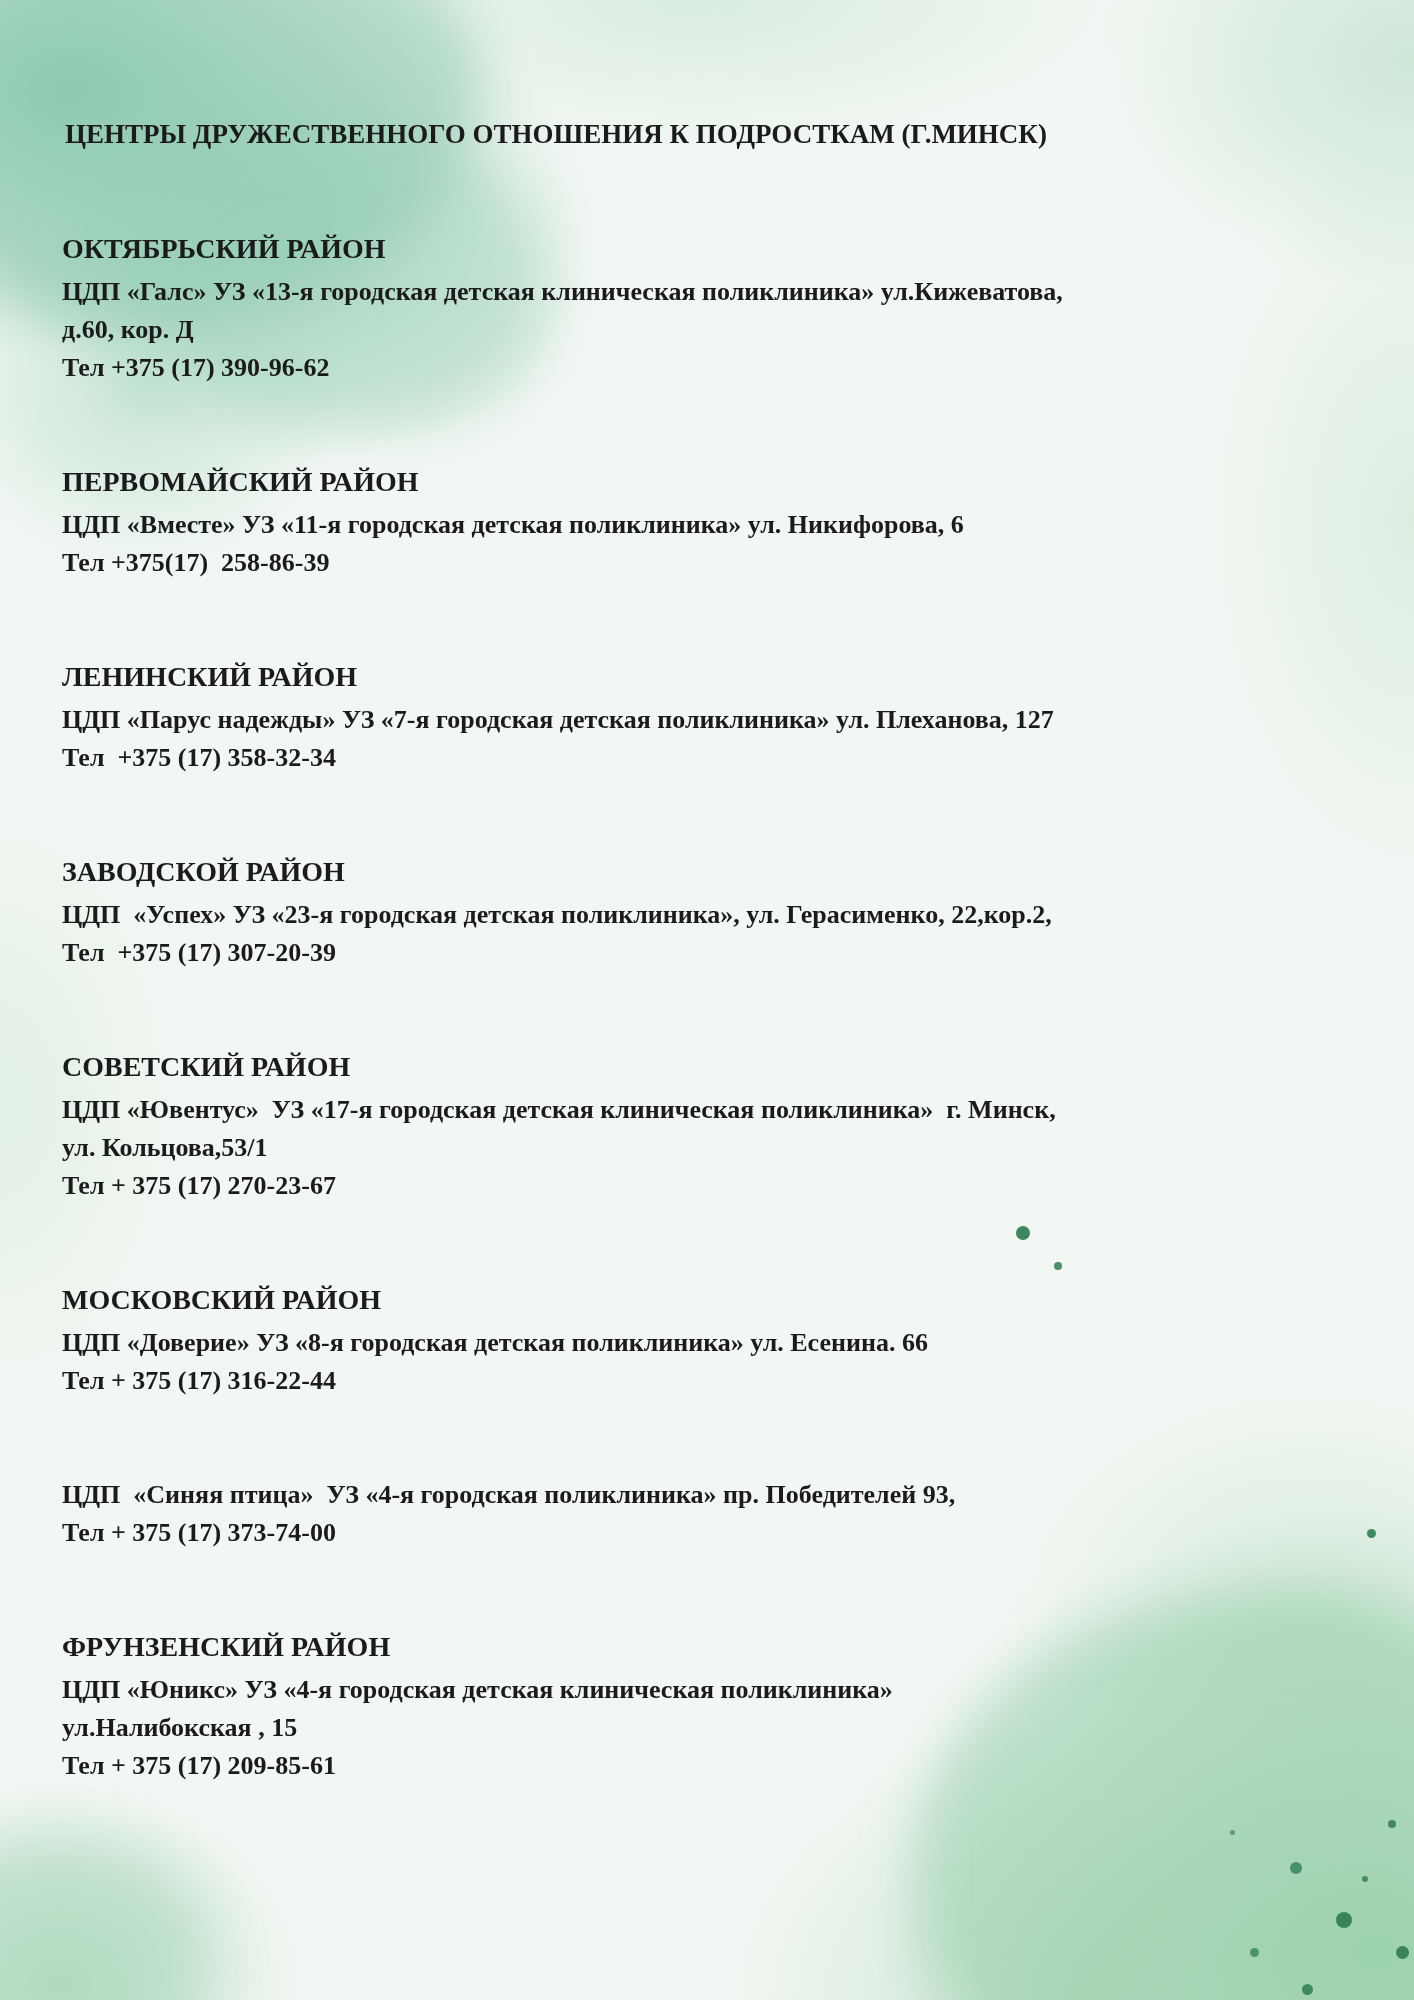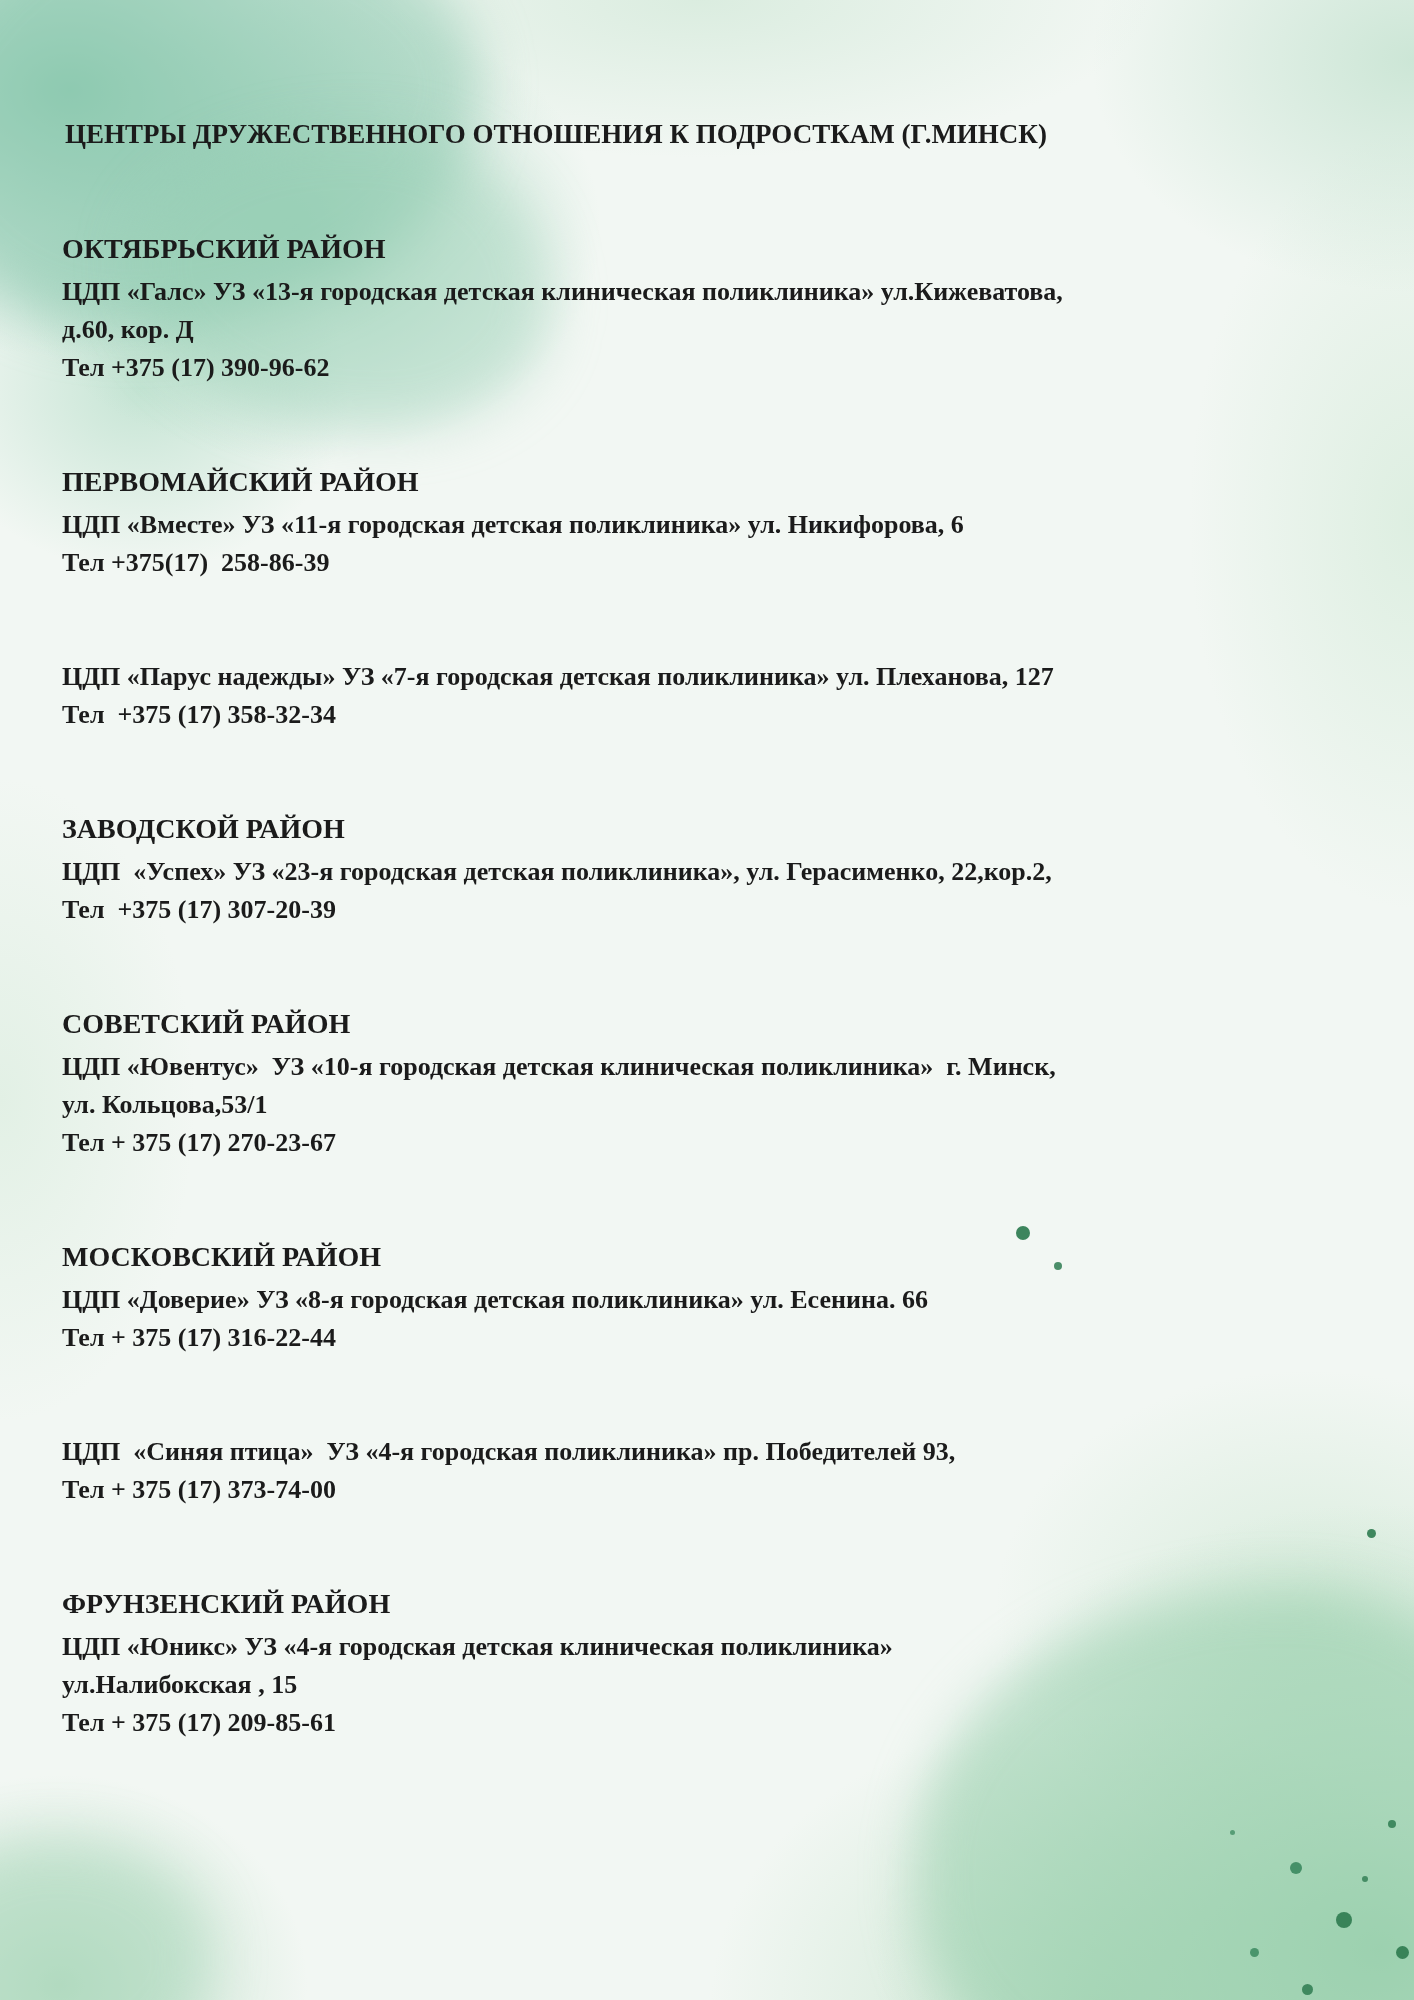--- a/index.html
+++ b/index.html
@@ -108,33 +108,34 @@
       <div class="line">Тел +375 (17) 390-96-62</div>
     </section>
 
     <section class="district">
       <h2 class="district-name">ПЕРВОМАЙСКИЙ РАЙОН</h2>
       <div class="line">ЦДП «Вместе» УЗ «11-я городская детская поликлиника» ул. Никифорова, 6</div>
       <div class="line">Тел +375(17)  258-86-39</div>
     </section>
 
     <section class="district">
+      <h2 class="district-name">ЛЕНИНСКИЙ РАЙОН</h2>
       <div class="line">ЦДП «Парус надежды» УЗ «7-я городская детская поликлиника» ул. Плеханова, 127</div>
       <div class="line">Тел  +375 (17) 358-32-34</div>
     </section>
 
     <section class="district">
       <h2 class="district-name">ЗАВОДСКОЙ РАЙОН</h2>
       <div class="line">ЦДП  «Успех» УЗ «23-я городская детская поликлиника», ул. Герасименко, 22,кор.2,</div>
       <div class="line">Тел  +375 (17) 307-20-39</div>
     </section>
 
     <section class="district">
       <h2 class="district-name">СОВЕТСКИЙ РАЙОН</h2>
-      <div class="line">ЦДП «Ювентус»  УЗ «10-я городская детская клиническая поликлиника»  г. Минск,</div>
+      <div class="line">ЦДП «Ювентус»  УЗ «17-я городская детская клиническая поликлиника»  г. Минск,</div>
       <div class="line">ул. Кольцова,53/1</div>
       <div class="line">Тел + 375 (17) 270-23-67</div>
     </section>
 
     <section class="district">
       <h2 class="district-name">МОСКОВСКИЙ РАЙОН</h2>
       <div class="line">ЦДП «Доверие» УЗ «8-я городская детская поликлиника» ул. Есенина. 66</div>
       <div class="line">Тел + 375 (17) 316-22-44</div>
     </section>
 

